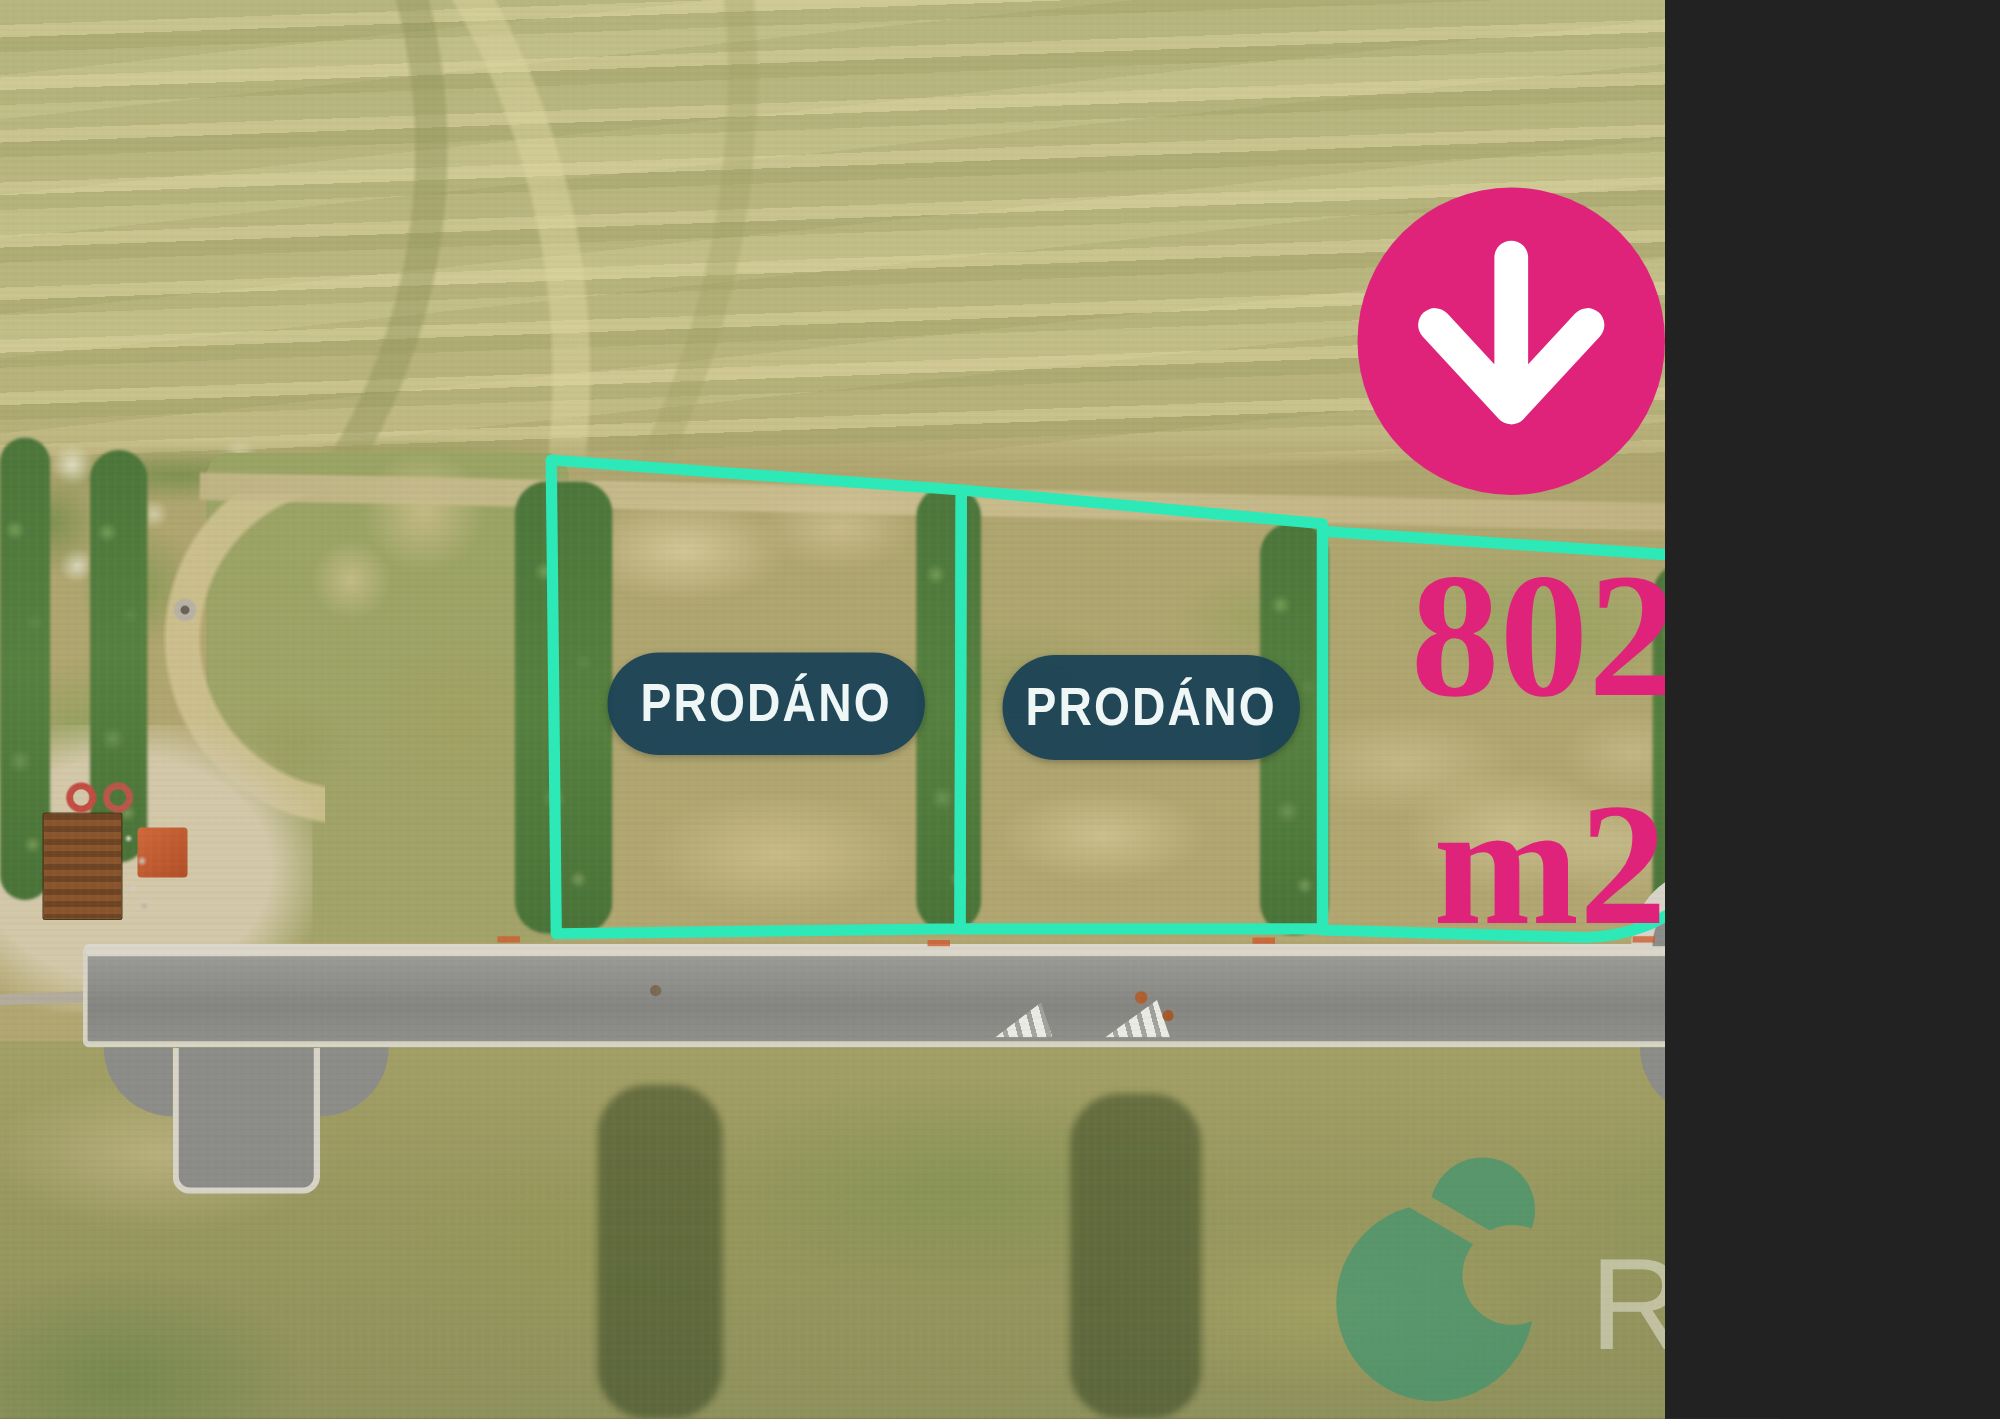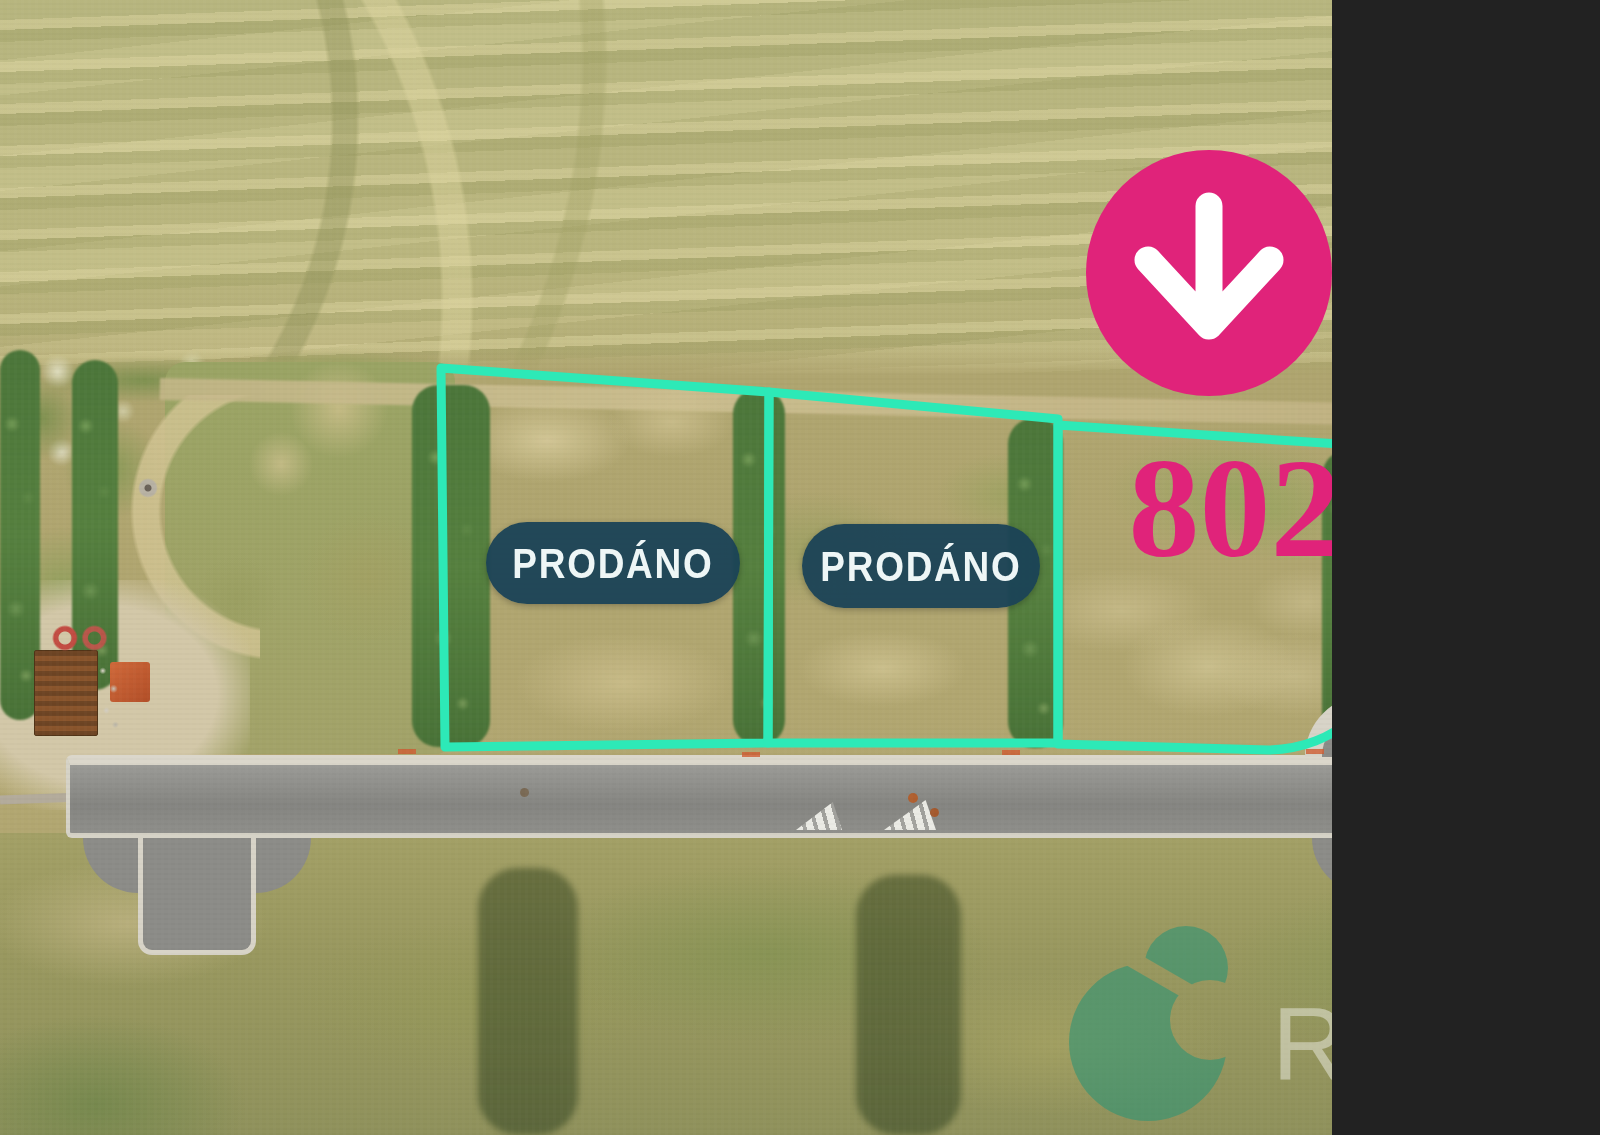--- a/index.html
+++ b/index.html
@@ -297,20 +297,21 @@
   </svg>
 
   <div id="badge1" class="abs badge">
     <span>PRODÁNO</span>
   </div>
   <div id="badge2" class="abs badge">
     <span>PRODÁNO</span>
   </div>
 
   <div id="area-num" class="abs pinktext">802</div>
+  <div id="area-unit" class="abs pinktext">m2</div>
 
   <div id="marker" class="abs">
     <svg width="246" height="246" viewBox="0 0 246 246">
       <path d="M123 56 V 172 M 62 110 L 123 176 L 184 110" stroke="#ffffff" stroke-width="27" fill="none" stroke-linecap="round" stroke-linejoin="round"></path>
     </svg>
   </div>
 
   <svg id="wm-logo" class="abs" width="170" height="215" viewBox="0 0 170 215">
     <defs>
       <mask id="logocut">

